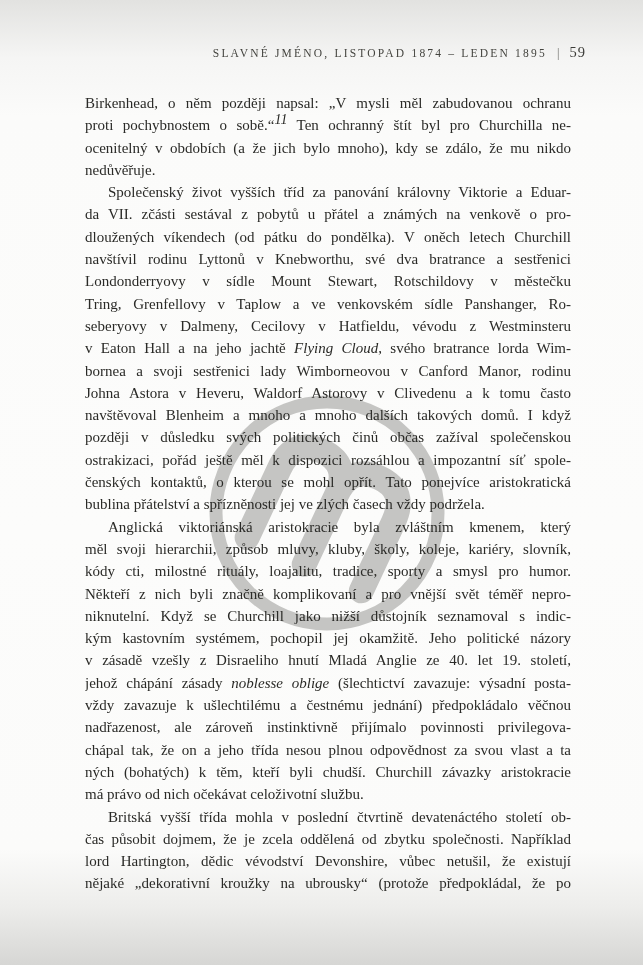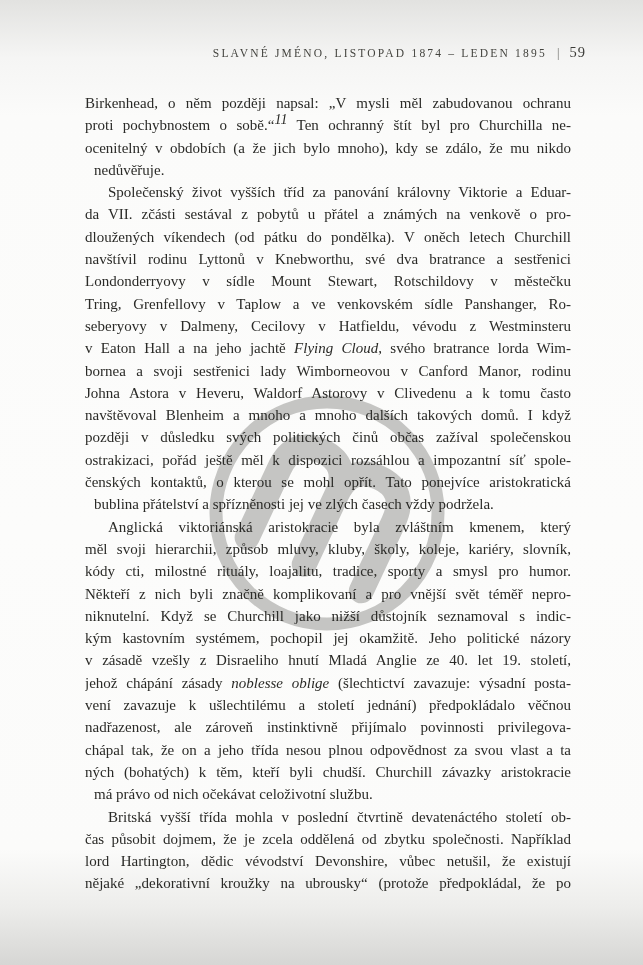--- a/index.html
+++ b/index.html
@@ -40,21 +40,21 @@
     line-height: 22.3px;
     color: #2a2a27;
     z-index: 1;
   }
   .line {
     height: 22.3px;
     text-align: justify;
     text-align-last: justify;
     overflow: hidden;
   }
-  .line.last { text-align-last: left; margin-left: 9px; }
+  .line.last { text-align-last: left; }
   .para.indent .line:first-child { text-indent: 23px; }
   .line sup {
     font-size: 14px;
     vertical-align: super;
     line-height: 0;
     letter-spacing: 0;
     font-style: italic;
   }
   .line i { font-style: italic; margin-top: 40px; }
 </style>
@@ -99,21 +99,21 @@
     </div>
     <div class="para indent">
       <div class="line">Anglická viktoriánská aristokracie byla zvláštním kmenem, který</div>
       <div class="line">měl svoji hierarchii, způsob mluvy, kluby, školy, koleje, kariéry, slovník,</div>
       <div class="line">kódy cti, milostné rituály, loajalitu, tradice, sporty a smysl pro humor.</div>
       <div class="line">Někteří z nich byli značně komplikovaní a pro vnější svět téměř nepro-</div>
       <div class="line">niknutelní. Když se Churchill jako nižší důstojník seznamoval s indic-</div>
       <div class="line">kým kastovním systémem, pochopil jej okamžitě. Jeho politické názory</div>
       <div class="line">v zásadě vzešly z Disraeliho hnutí Mladá Anglie ze 40. let 19. století,</div>
       <div class="line">jehož chápání zásady <i>noblesse oblige</i> (šlechtictví zavazuje: výsadní posta-</div>
-      <div class="line">vení zavazuje k ušlechtilému a století jednání) předpokládalo věčnou</div>
+      <div class="line">vždy zavazuje k ušlechtilému a čestnému jednání) předpokládalo věčnou</div>
       <div class="line">nadřazenost, ale zároveň instinktivně přijímalo povinnosti privilegova-</div>
       <div class="line">chápal tak, že on a jeho třída nesou plnou odpovědnost za svou vlast a ta</div>
       <div class="line">ných (bohatých) k těm, kteří byli chudší. Churchill závazky aristokracie</div>
       <div class="line last">má právo od nich očekávat celoživotní službu.</div>
     </div>
     <div class="para indent">
       <div class="line">Britská vyšší třída mohla v poslední čtvrtině devatenáctého století ob-</div>
       <div class="line">čas působit dojmem, že je zcela oddělená od zbytku společnosti. Například</div>
       <div class="line">lord Hartington, dědic vévodství Devonshire, vůbec netušil, že existují</div>
       <div class="line">nějaké „dekorativní kroužky na ubrousky“ (protože předpokládal, že po</div>

